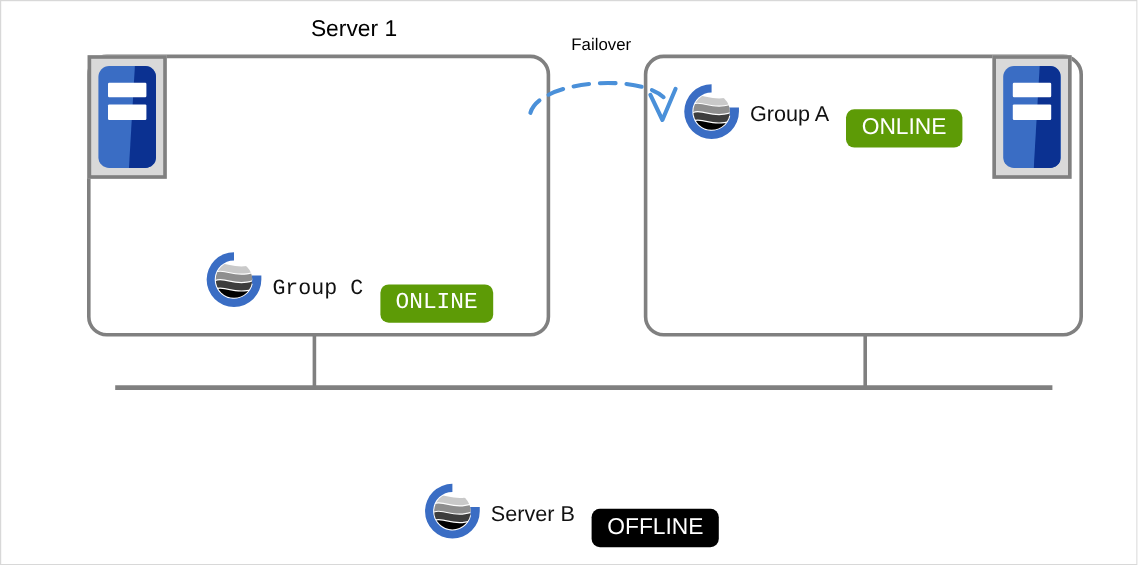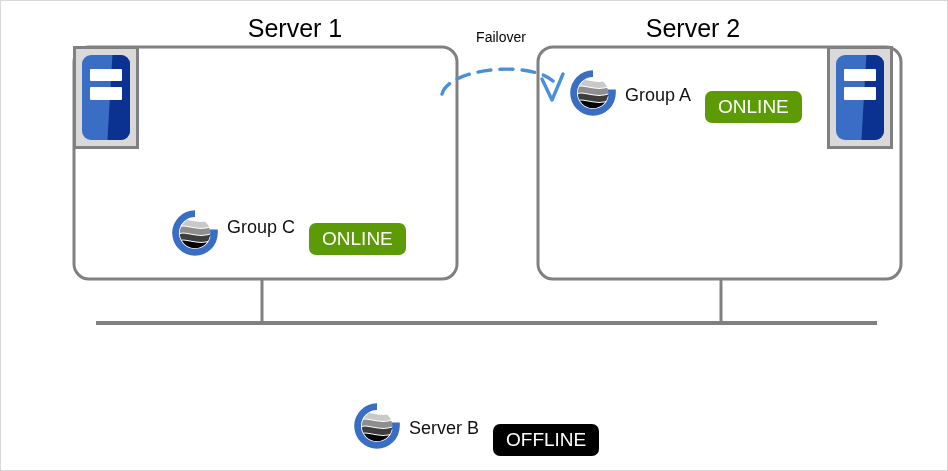--- a/index.html
+++ b/index.html
@@ -23,21 +23,21 @@
     position: absolute;
     left: 0;
     top: 0;
     width: 948px;
     height: 471px;
   }
 
   
   .server-title {
     position: absolute;
-    font-size: 25px;
+    font-size: 19px;
     color: #000000;
     white-space: nowrap;
     text-align: center;
   }
   #title-server-1 { left: 200px; top: 13px; width: 188px; }
   #title-server-2 { left: 598px; top: 13px; width: 188px; }
 
   
   #failover-label {
     position: absolute;
@@ -90,21 +90,21 @@
   .machine-bar.top { top: 16%; }
   .machine-bar.bottom { top: 38%; }
 
   
   .group-row {
     position: absolute;
     display: flex;
     align-items: center;
     white-space: nowrap;
   }
-  #group-row-c { left: 168px; top: 198px; }
+  #group-row-c { left: 168px; top: 212px; font-family: Liberation Mono, monospace; }
   #group-row-a { left: 566px; top: 66px; }
   #group-row-b { left: 350px; top: 399px; }
 
   .group-logo {
     width: 52px;
     height: 52px;
     flex: 0 0 auto;
   }
   .group-label {
     font-size: 18px;
@@ -166,21 +166,20 @@
 
     <path d="M441,93 C449,66 530,60 552,80" fill="none" stroke="#4a90d9" stroke-width="3.4" stroke-linecap="round" stroke-dasharray="13 9"></path>
     <path d="M541,78 L551,99 L562,73" fill="none" stroke="#4a90d9" stroke-width="3.4" stroke-linecap="round" stroke-linejoin="round"></path>
 
     <use href="#group-logo-symbol" x="168" y="206" width="52" height="52"></use>
     <use href="#group-logo-symbol" x="566" y="66" width="52" height="52"></use>
     <use href="#group-logo-symbol" x="350" y="399" width="52" height="52"></use>
   </svg>
 
   <div class="server-title" id="title-server-1">Server 1</div>
-  <div class="server-title" id="title-server-2">Server 2</div>
 
   <div id="failover-label">Failover</div>
 
   <div class="machine-icon" id="machine-icon-1">
     <div class="machine-body">
       <div class="machine-shadow"></div>
       <div class="machine-bar top"></div>
       <div class="machine-bar bottom"></div>
     </div>
   </div>

